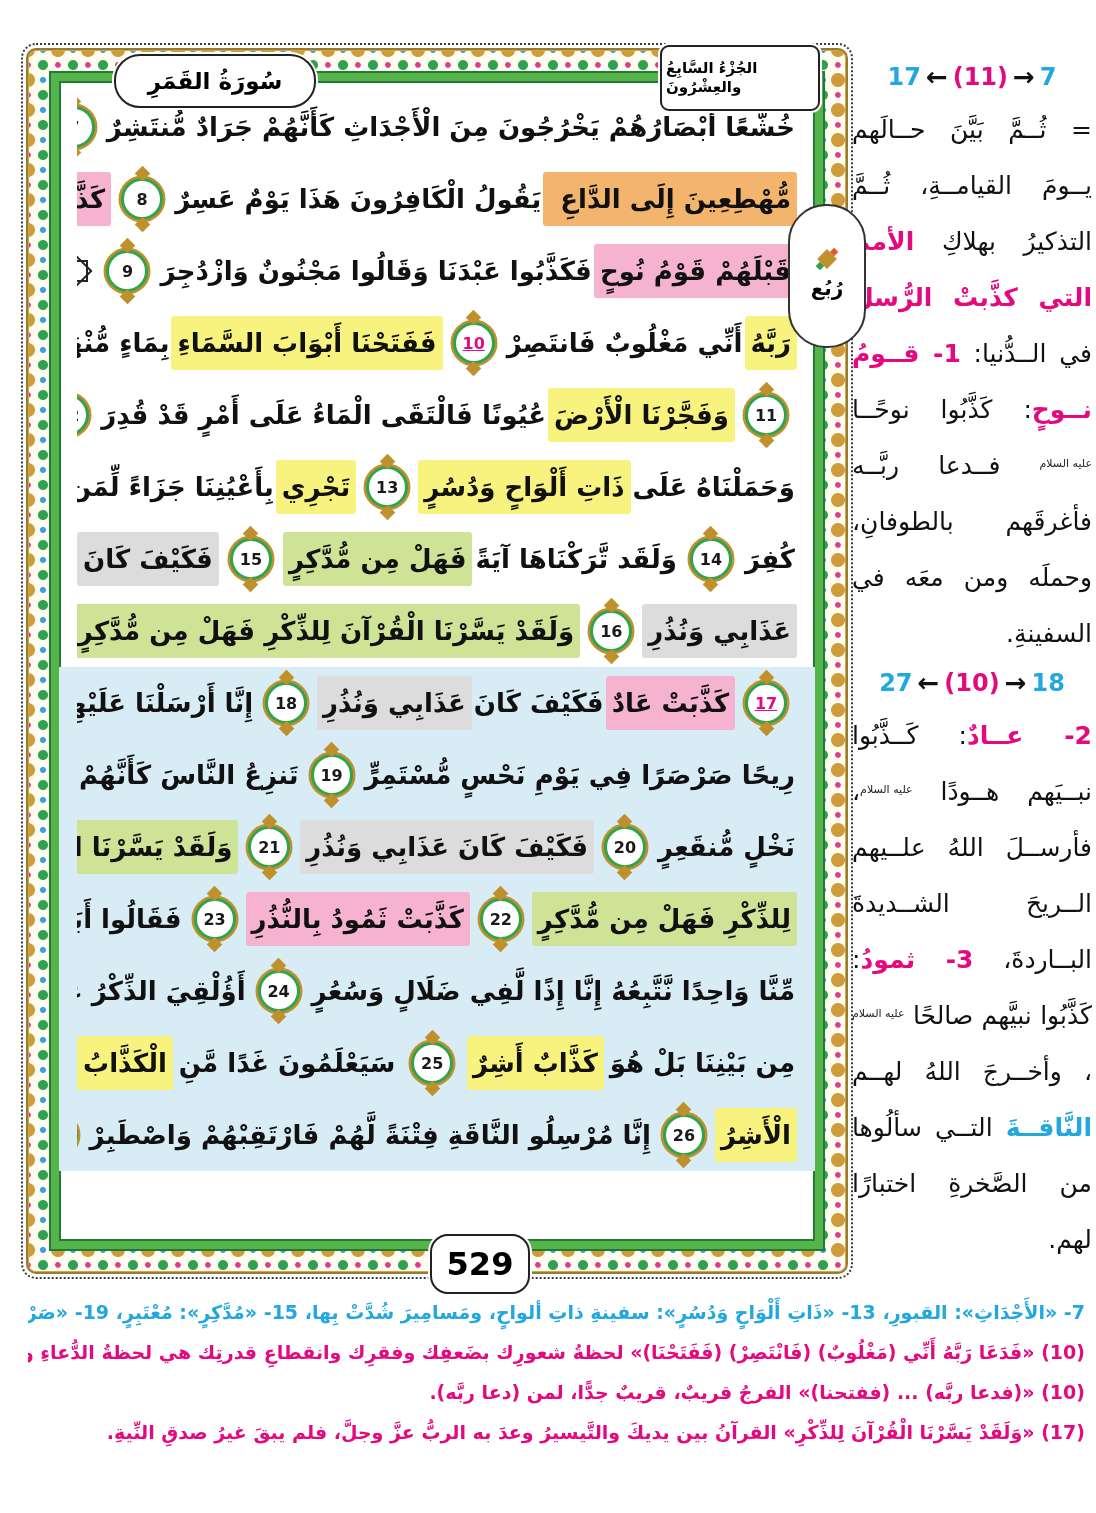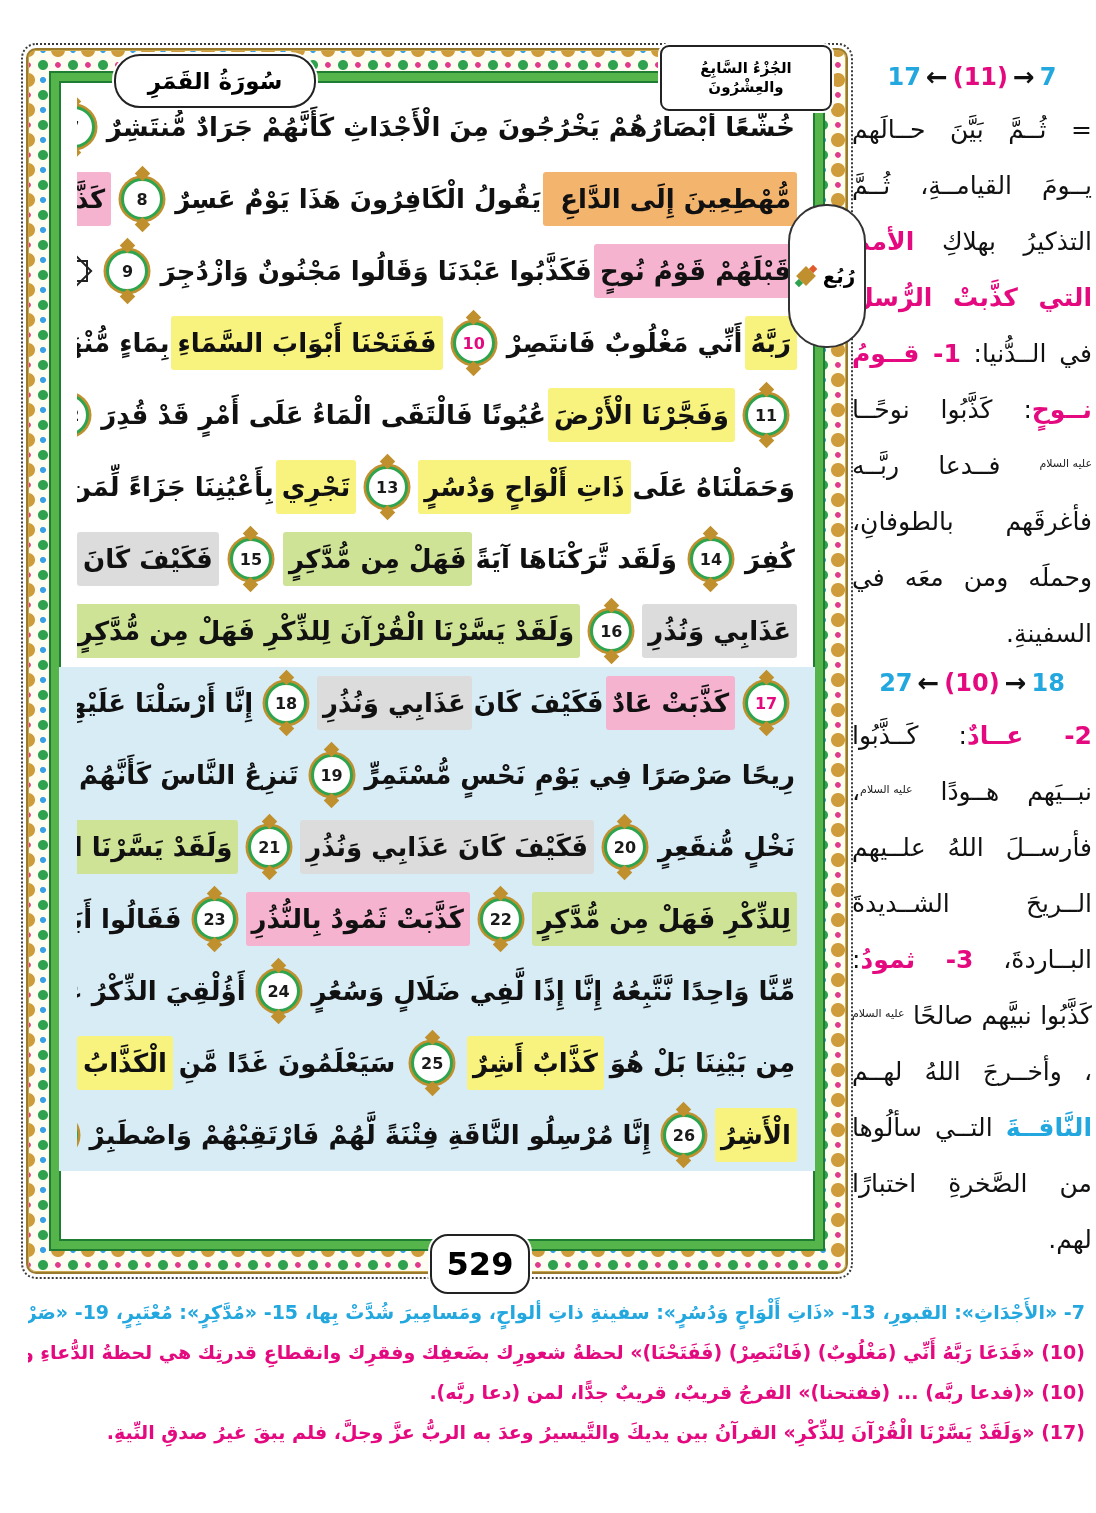--- a/index.html
+++ b/index.html
@@ -38,38 +38,38 @@
   .hl-p{background:var(--hl-p);} .hl-g{background:var(--hl-g);}
   .hl-gr{background:var(--hl-gr);}
 
   .verse{flex:0 0 auto;min-width:36px;height:36px;border:3px solid #2ea44f;
          border-radius:50%;background:#fff;display:inline-flex;align-items:center;
          justify-content:center;font-weight:700;font-size:16px;color:#1a1a1a;
          position:relative;margin:0 10px;box-shadow:0 0 0 2.5px var(--gold);}
   .verse::before,.verse::after{content:"";position:absolute;width:11px;height:11px;
          background:var(--gold);transform:rotate(45deg);left:50%;margin-left:-5.5px;}
   .verse::before{top:-13px;} .verse::after{bottom:-13px;}
-  .verse.vp{color:var(--mag);}
+  .verse.vp{color:var(--mag);text-decoration:underline;}
 
   .star{flex:0 0 auto;width:22px;height:22px;position:relative;margin:0 8px;}
   .star::before,.star::after{content:"";position:absolute;inset:0;border:2.5px solid #222;background:#fff;}
   .star::after{transform:rotate(45deg);background:transparent;}
 
   
   .cart{position:absolute;background:#fff;border:2.5px solid #222;
         display:flex;align-items:center;justify-content:center;z-index:5;
         box-shadow:0 0 0 2px #fff;}
   .cart.surah{left:88px;top:6px;width:198px;height:50px;border-radius:26px;
         font-size:23px;font-weight:700;}
   .cart.juz{left:634px;top:-3px;width:148px;height:58px;border-radius:9px;
-        font-size:15px;font-weight:700;text-align:center;line-height:1.25;padding:2px 10px;}
+        font-size:15px;font-weight:700;text-align:left;line-height:1.25;padding:2px 4px;}
   .cart.pageno{left:404px;top:1186px;width:96px;height:56px;border-radius:18px;
         font-size:32px;font-weight:700;}
   .rub{position:absolute;left:762px;top:156px;width:74px;height:140px;background:#fff;
-       border:2px solid #333;border-radius:38px;display:flex;flex-direction:row;
+       border:2px solid #333;border-radius:38px;display:flex;flex-direction:column;
        align-items:center;justify-content:center;gap:10px;z-index:6;font-weight:700;font-size:20px;}
   .rub .orn{width:14px;height:14px;background:var(--gold);transform:rotate(45deg);
        box-shadow:0 -10px 0 -4px #e05a2b,0 10px 0 -4px #2fa14f;}
 
   
   .sidebar{position:absolute;left:852px;top:58px;width:240px;direction:rtl;color:#111;}
   .nav{direction:ltr;display:flex;align-items:center;justify-content:center;gap:5px;
        font-weight:700;font-size:24px;margin:4px 0 10px;}
   .nav .cy{color:var(--cyan);} .nav .mg{color:var(--mag);} .nav .ar{color:#111;font-size:26px;}
   .spara{margin:0 0 6px;font-size:25px;line-height:56px;text-align:justify;text-justify:inter-word;}

